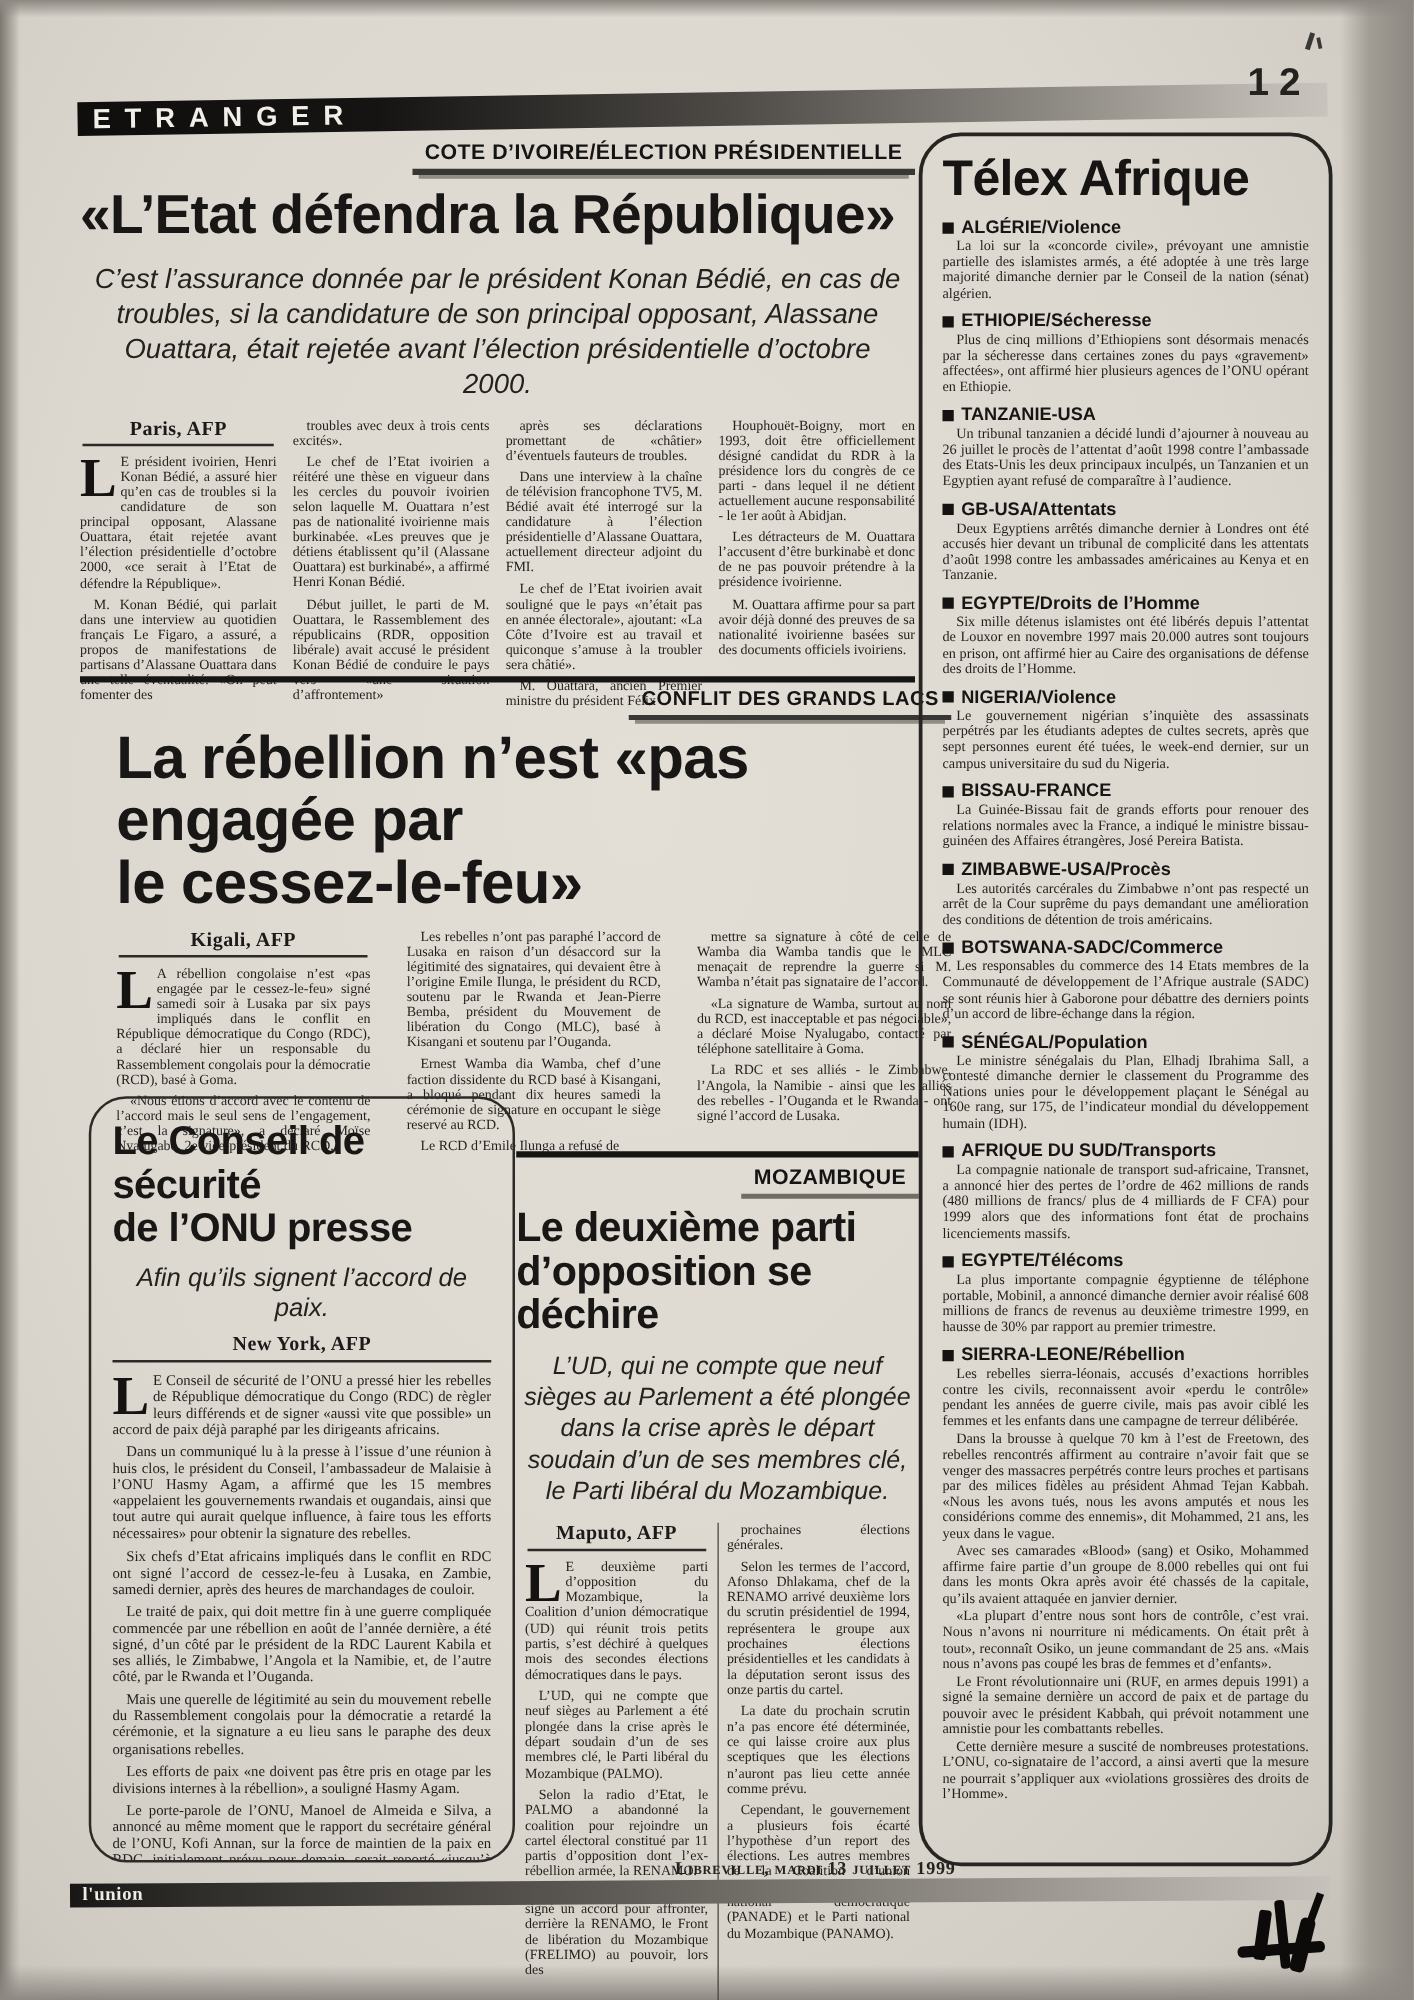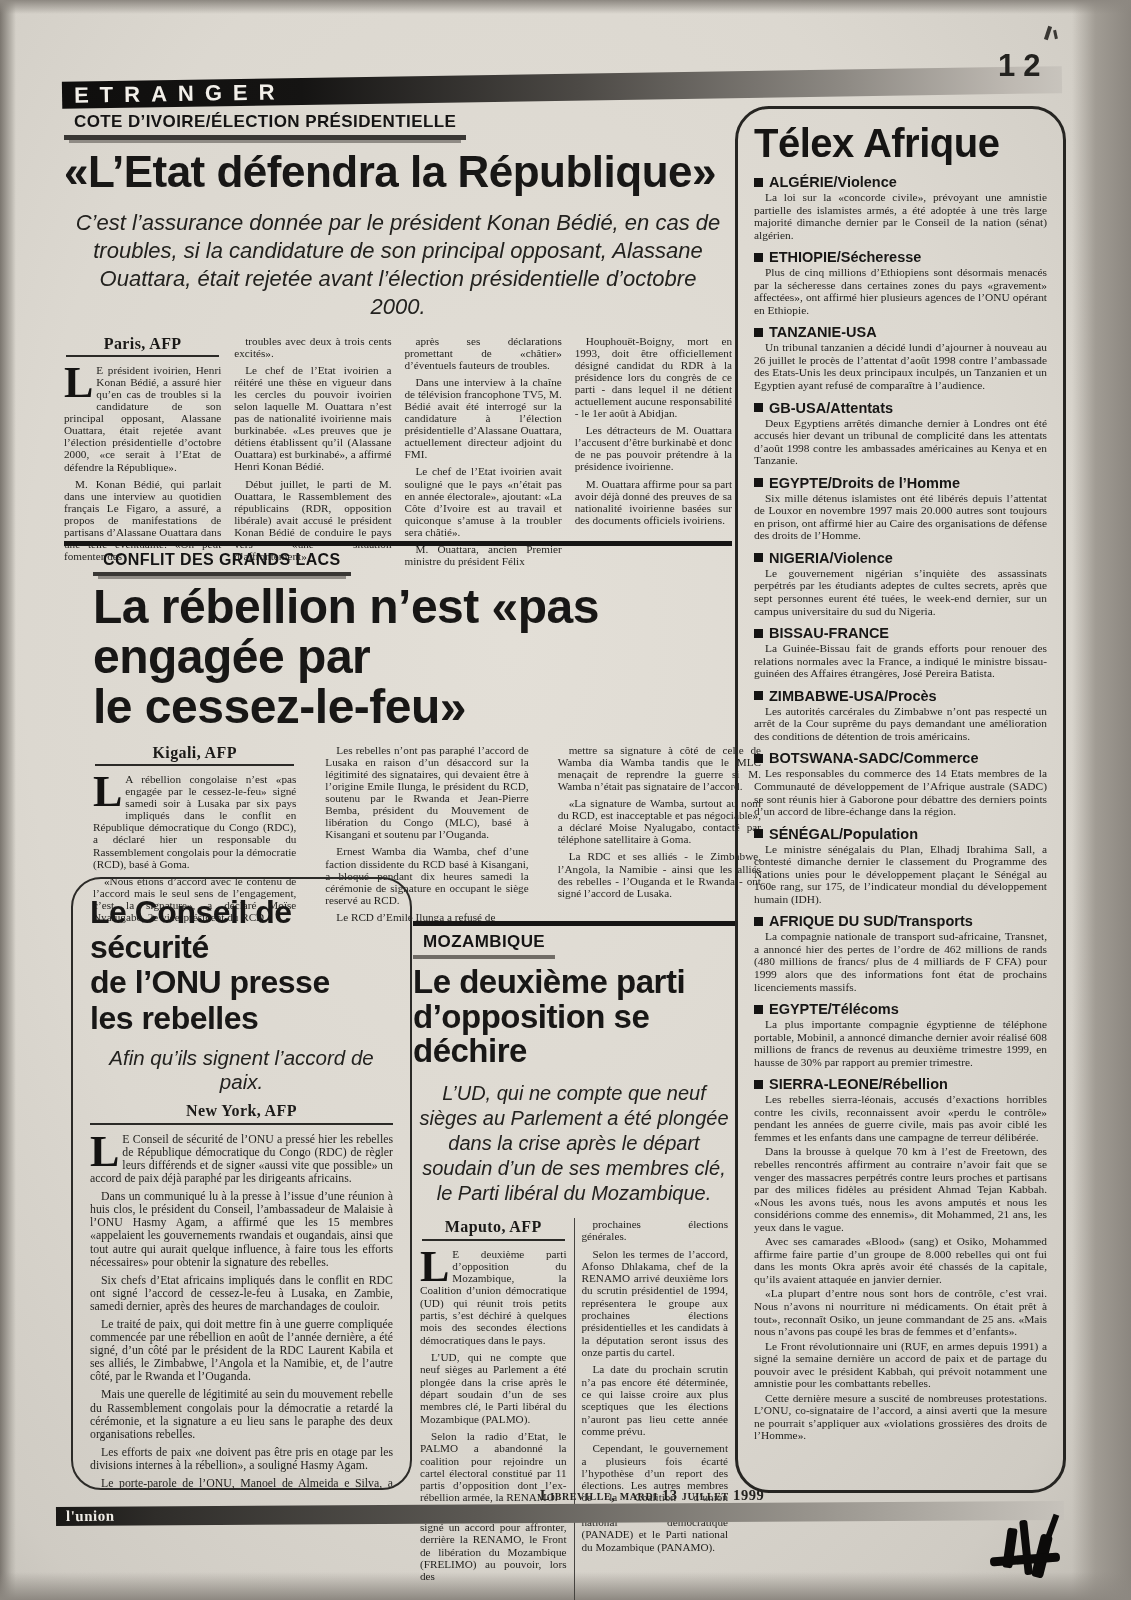--- a/index.html
+++ b/index.html
@@ -33,21 +33,21 @@
     color:#f2efe9;font-family:"Liberation Sans",sans-serif;font-weight:700;
     font-size:22px;letter-spacing:11px;padding-left:12px;line-height:1;
   }
   .pageno{
     position:absolute;left:998px;top:48px;
     font-family:"Liberation Sans",sans-serif;font-weight:700;font-size:31px;
     letter-spacing:8px;color:#23221f;
   }
 
   
-  .kicker-row{text-align:left;}
+  .kicker-row{text-align:right;}
   .kicker{
     display:inline-block;font-family:"Liberation Sans",sans-serif;font-weight:800;
     font-size:17px;letter-spacing:0.4px;color:#151414;padding:0 10px 3px;
     border-bottom:5px solid #393734;box-shadow:0 8px 0 -5px #8f8b85;
   }
   .headline{
     font-family:"Liberation Sans",sans-serif;font-weight:800;color:#181716;
     text-align:left;letter-spacing:-0.5px;
   }
   .subhead{
@@ -234,21 +234,20 @@
             <p class="para">La RDC et ses alliés - le Zimbabwe, l’Angola, la Namibie - ainsi que les alliés des rebelles - l’Ouganda et le Rwanda - ont signé l’accord de Lusaka.</p>
           </div>
         </div>
     </div>
   </div>
 
   <div class="onu-box">
     <div class="headline">
         <div class="hl-line">Le Conseil de sécurité</div>
         <div class="hl-line">de l’ONU presse</div>
-        <div class="hl-line">les rebelles</div>
       </div>
     <div class="subhead">Afin qu’ils signent l’accord de paix.</div>
     <div class="byline">New York, AFP</div>
     <div class="onu-body">
       <p class="para lead"><span class="dropcap">L</span><span>E Conseil de sécurité de l’ONU a pressé hier les rebelles de République démocratique du Congo (RDC) de règler leurs différends et de signer «aussi vite que possible» un accord de paix déjà paraphé par les dirigeants africains.</span></p>
       <div>
           <p class="para">Dans un communiqué lu à la presse à l’issue d’une réunion à huis clos, le président du Conseil, l’ambassadeur de Malaisie à l’ONU Hasmy Agam, a affirmé que les 15 membres «appelaient les gouvernements rwandais et ougandais, ainsi que tout autre qui aurait quelque influence, à faire tous les efforts nécessaires» pour obtenir la signature des rebelles.</p>
           <p class="para">Six chefs d’Etat africains impliqués dans le conflit en RDC ont signé l’accord de cessez-le-feu à Lusaka, en Zambie, samedi dernier, après des heures de marchandages de couloir.</p>
           <p class="para">Le traité de paix, qui doit mettre fin à une guerre compliquée commencée par une rébellion en août de l’année dernière, a été signé, d’un côté par le président de la RDC Laurent Kabila et ses alliés, le Zimbabwe, l’Angola et la Namibie, et, de l’autre côté, par le Rwanda et l’Ouganda.</p>
           <p class="para">Mais une querelle de légitimité au sein du mouvement rebelle du Rassemblement congolais pour la démocratie a retardé la cérémonie, et la signature a eu lieu sans le paraphe des deux organisations rebelles.</p>

